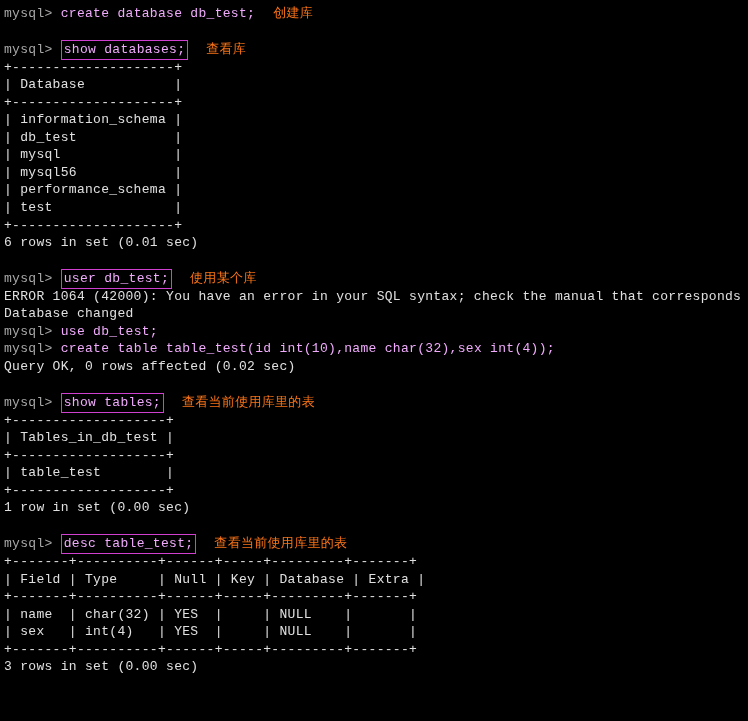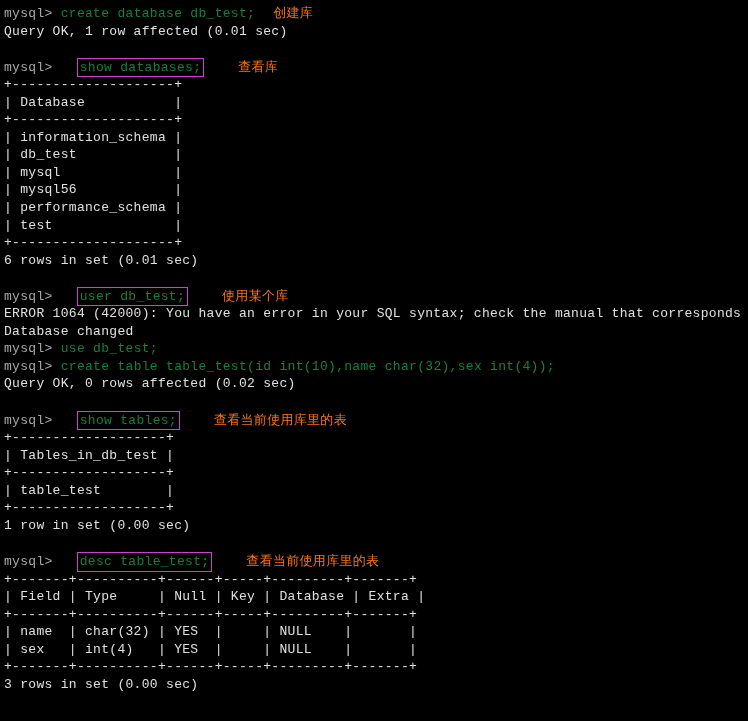--- a/index.html
+++ b/index.html
@@ -7,42 +7,41 @@
       background: #000;
       font-family: "Consolas", "Courier New", monospace;
       font-size: 13px;
       line-height: 1.35;
       color: #a0a0a0;
       padding: 4px;
       letter-spacing: 0.3px;
       width: 748px;
     }
     .prompt { color: #a8a8a8; margin-top: 40px; }
-    .cmd { color: #15803d; }
+    .cmd { color: #f0abfc; }
     .result { color: #e0e0e0; }
     .boxed {
       border: 1.5px solid #d040d0;
       display: inline-block;
       padding: 0 2px;
-      margin: -2px 16px;
+      margin: -2px 0;
     }
     .line { white-space: pre; min-height: 1.35em; }
     .annot {
       color: #f97316;
       margin-left: 18px;
       font-family: Liberation Serif, serif;
     }
   </style>
 </head>
 <body>
 
 <div>
 
 <div class="line"><span class="prompt">mysql&gt; </span><span class="cmd">create database db_test;</span><span class="annot">创建库</span></div>
-<div class="line result">Query OK, 1 row affected (0.01 sec)</div>
 <div class="line"></div>
 
 <div class="line"><span class="prompt">mysql&gt; </span><span class="boxed cmd">show databases;</span><span class="annot">查看库</span></div>
 <div class="line result">+--------------------+</div>
 <div class="line result">| Database           |</div>
 <div class="line result">+--------------------+</div>
 <div class="line result">| information_schema |</div>
 <div class="line result">| db_test            |</div>
 <div class="line result">| mysql              |</div>
 <div class="line result">| mysql56            |</div>

